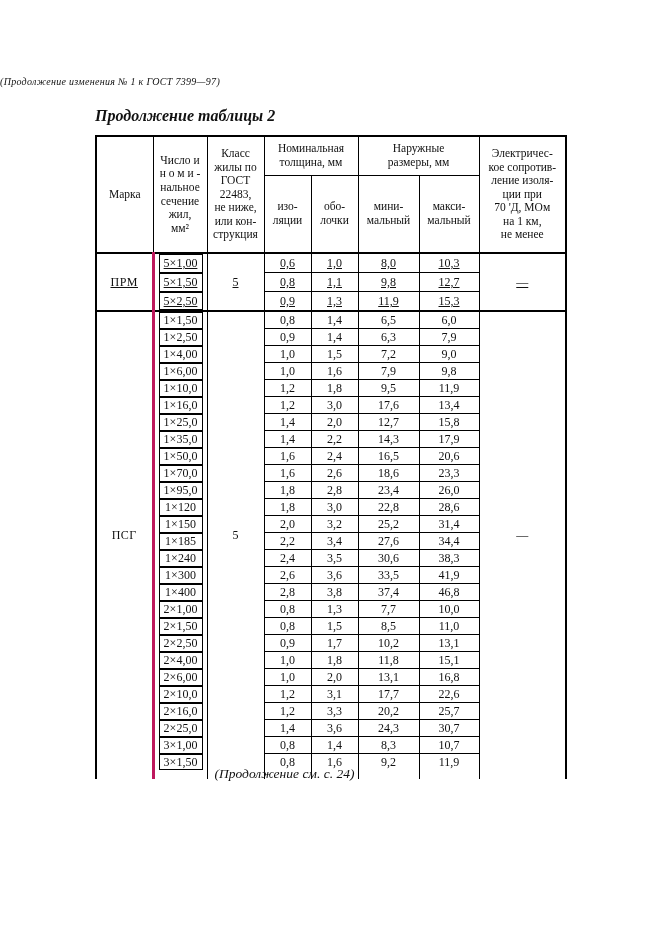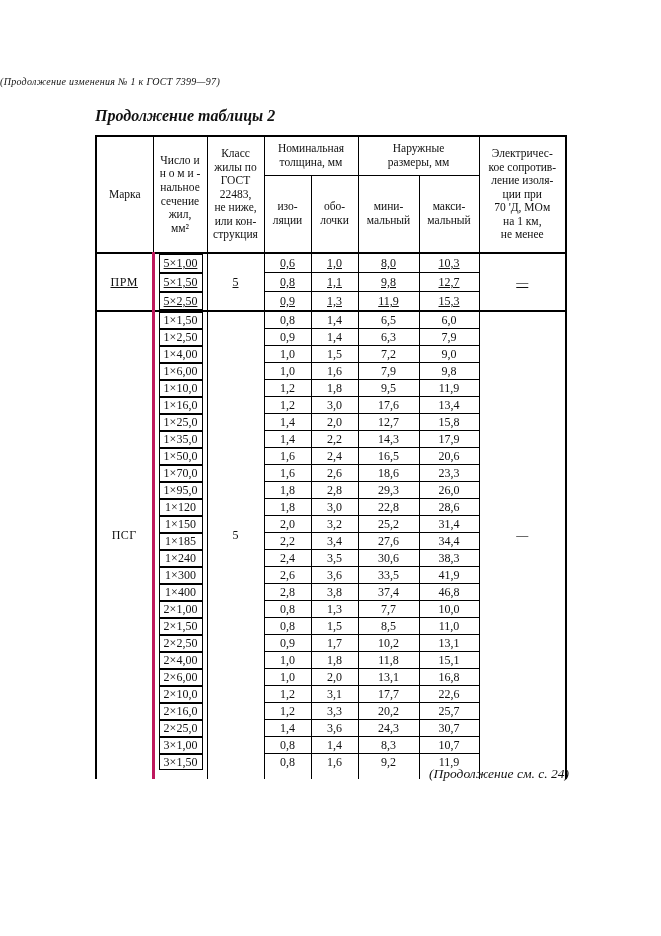--- a/index.html
+++ b/index.html
@@ -9,21 +9,21 @@
   }
   .hdr-note{
     position:absolute;top:76px;left:0;right:92px;text-align:left;
     font-style:italic;font-size:10px;letter-spacing:.3px;white-space:nowrap;
   }
   .caption{
     position:absolute;top:107px;left:95px;
     font-style:italic;font-weight:bold;font-size:16px;
   }
   .ftr-note{
-    position:absolute;top:766px;left:0;right:92px;text-align:right;
+    position:absolute;top:766px;left:0;right:92px;text-align:center;
     font-style:italic;font-size:13.5px;white-space:nowrap;
   }
   table.gt{
     position:absolute;top:135px;left:95px;width:470px;
     border-collapse:collapse;table-layout:fixed;
     border-top:2px solid #000;border-left:2px solid #000;border-right:2px solid #000;
     font-size:11.5px;line-height:1.18;
   }
   table.gt th{
     border:1px solid #000;font-weight:normal;padding:2px 1px;
@@ -233,21 +233,21 @@
           <td class="col-obol">2,6</td>
           <td class="col-min">18,6</td>
           <td class="col-max">23,3</td>
         </tr>
         <tr class="r-sec1">
           <td class="col-section">
             <div class="szbox">1×95,0</div>
           </td>
           <td class="col-izol">1,8</td>
           <td class="col-obol">2,8</td>
-          <td class="col-min">29,3</td>
+          <td class="col-min">23,4</td>
           <td class="col-max">26,0</td>
         </tr>
         <tr class="r-sec1">
           <td class="col-section">
             <div class="szbox">1×120</div>
           </td>
           <td class="col-izol">1,8</td>
           <td class="col-obol">3,0</td>
           <td class="col-min">22,8</td>
           <td class="col-max">28,6</td>

